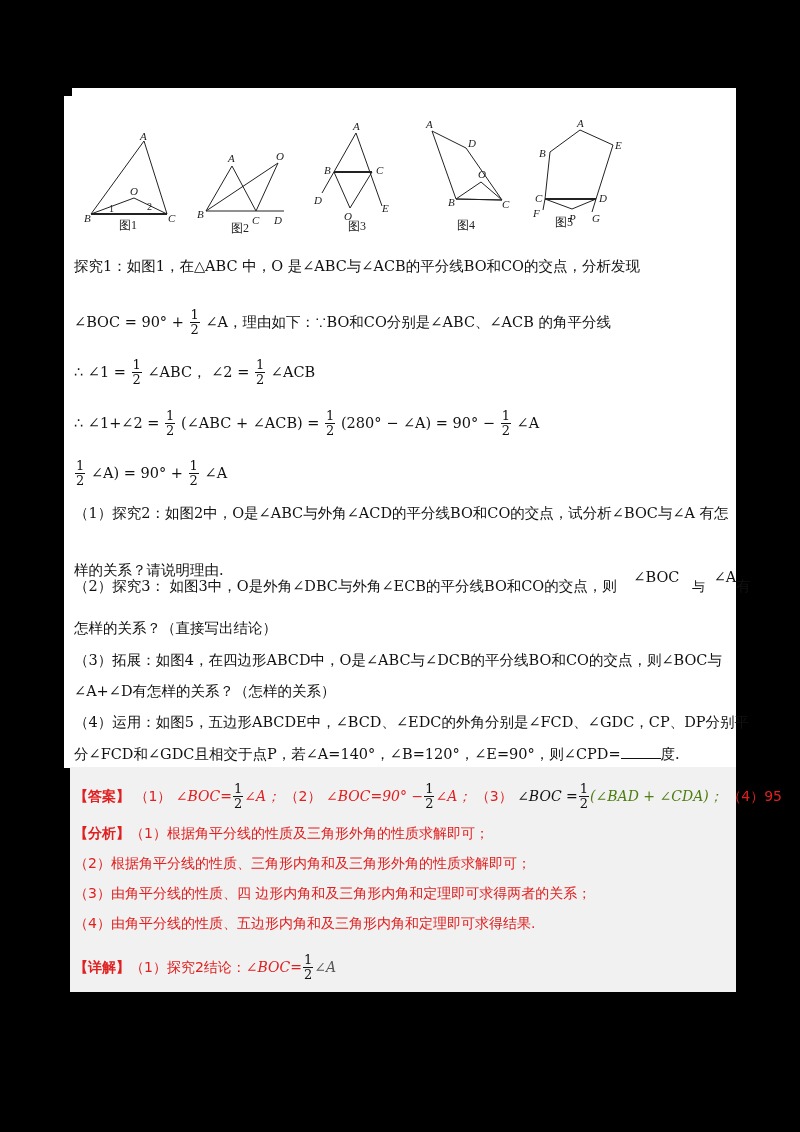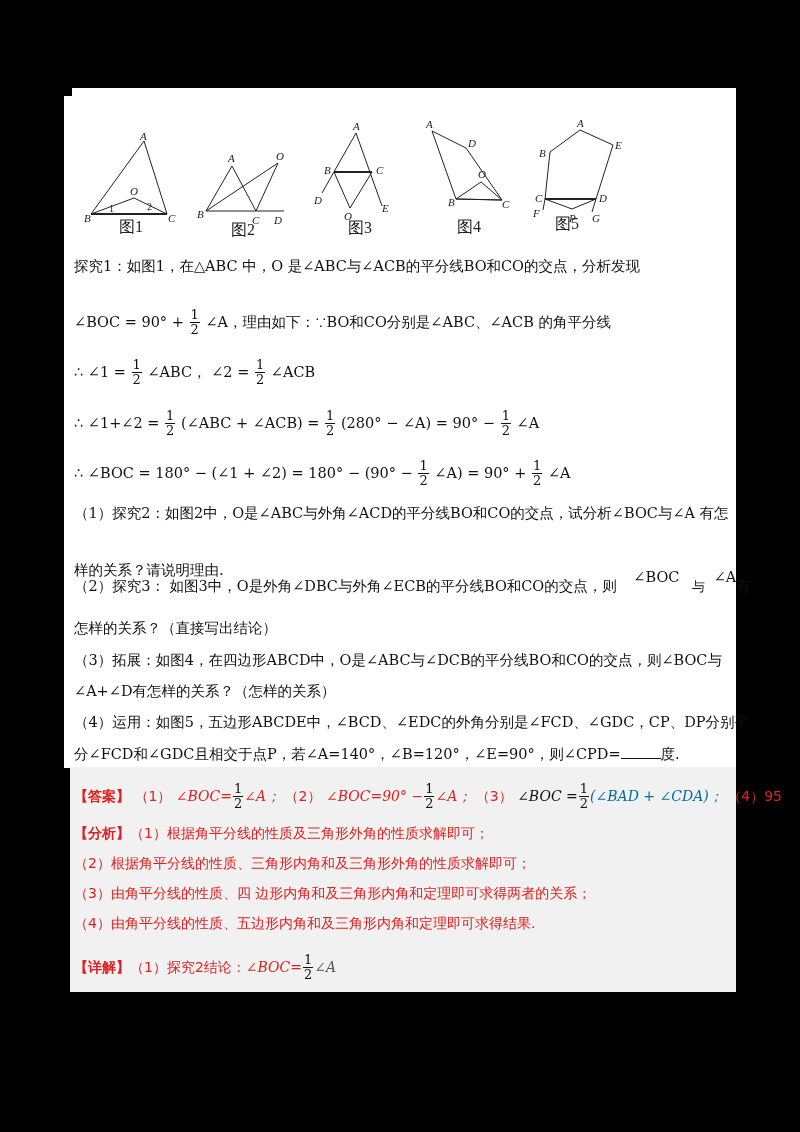--- a/index.html
+++ b/index.html
@@ -5,21 +5,21 @@
   html, body { margin: 0; padding: 0; }
   body { width: 800px; height: 1132px; background: #000; position: relative; overflow: hidden;
          font-family: "DejaVu Serif", "Liberation Serif", serif; color: #111; }
   .page { position: absolute; left: 64px; top: 96px; width: 672px; height: 672px; background: #fff; }
   .page-notch { position: absolute; left: 72px; top: 88px; width: 664px; height: 10px; background: #fff; }
   .answer-box { position: absolute; left: 70px; top: 767px; width: 666px; height: 200px; background: #f1f1f1; }
   .answer-tail { position: absolute; left: 70px; top: 960px; width: 666px; height: 32px; background: #f1f1f1; }
 
   .figs { position: absolute; left: 64px; top: 100px; width: 672px; height: 140px; }
   .figs svg { position: absolute; top: 0; left: 0; }
-  .fig-label { position: absolute; font-size: 16px; font-family: "Liberation Serif", serif; color: #222; }
+  .fig-label { position: absolute; font-size: 12px; font-family: "Liberation Serif", serif; color: #222; }
 
   .line { position: absolute; left: 74px; font-size: 14.5px; line-height: 20px; white-space: nowrap; }
   .i { font-style: italic; }
   .frac { display: inline-block; vertical-align: middle; text-align: center; font-size: 13px; line-height: 14px; margin: 0 1px; }
   .frac span { display: block; }
   .frac .num { border-bottom: 1px solid currentColor; padding: 0 1px; }
   .redline { position: absolute; left: 74px; font-size: 14px; line-height: 20px; color: #e02020; white-space: nowrap;
              font-family: "DejaVu Sans", "Liberation Sans", sans-serif; }
   .redline .m { font-family: "DejaVu Serif", serif; }
   .bold { font-weight: bold; }
@@ -127,21 +127,20 @@
   <span>∴ ∠1+∠2 =</span>
   <span class="frac"><span class="num">1</span><span>2</span></span>
   <span>(∠ABC + ∠ACB) =</span>
   <span class="frac"><span class="num">1</span><span>2</span></span>
   <span>(280° − ∠A) = 90° −</span>
   <span class="frac"><span class="num">1</span><span>2</span></span>
   <span>∠A</span>
 </div>
 
 <div class="line" style="top:459px;">
-  <span>∴ ∠BOC = 180° − (∠1 + ∠2) = 180° − (90° −</span>
   <span class="frac"><span class="num">1</span><span>2</span></span>
   <span>∠A) = 90° +</span>
   <span class="frac"><span class="num">1</span><span>2</span></span>
   <span>∠A</span>
 </div>
 
 <div class="line" style="top:503px;">（1）探究2：如图2中，O是∠ABC与外角∠ACD的平分线BO和CO的交点，试分析∠BOC与∠A 有怎</div>
 <div class="line" style="top:535px;margin-top:25px;">样的关系？请说明理由.</div>
 
 <div class="line" style="top:576px;">
@@ -160,21 +159,21 @@
   <span>分∠FCD和∠GDC且相交于点P，若∠A=140°，∠B=120°，∠E=90°，则∠CPD=</span><span class="blank"></span><span>度.</span>
 </div>
 
 <div class="redline" style="top:782px;">
   <span class="bold">【答案】</span>
   <span>（1）</span>
   <span class="m i">∠BOC=</span><span class="frac m" style="color:#111"><span class="num">1</span><span>2</span></span><span class="m i">∠A；</span>
   <span>（2）</span>
   <span class="m i">∠BOC=90° −</span><span class="frac m" style="color:#111"><span class="num">1</span><span>2</span></span><span class="m i">∠A；</span>
   <span>（3）</span>
-  <span class="m i" style="color:#111">∠BOC =</span><span class="frac m" style="color:#111"><span class="num">1</span><span>2</span></span><span class="m i" style="color:#0369a1">(∠BAD + ∠CDA)；</span>
+  <span class="m i" style="color:#111">∠BOC =</span><span class="frac m" style="color:#111"><span class="num">1</span><span>2</span></span><span class="m i" style="color:#4d7c0f">(∠BAD + ∠CDA)；</span>
   <span>（4）95</span>
 </div>
 
 <div class="redline" style="top:823px;">
   <span class="bold">【分析】</span><span>（1）根据角平分线的性质及三角形外角的性质求解即可；</span>
 </div>
 <div class="redline" style="top:853px;">（2）根据角平分线的性质、三角形内角和及三角形外角的性质求解即可；</div>
 <div class="redline" style="top:883px;">（3）由角平分线的性质、四 边形内角和及三角形内角和定理即可求得两者的关系；</div>
 <div class="redline" style="top:913px;">（4）由角平分线的性质、五边形内角和及三角形内角和定理即可求得结果.</div>
 

